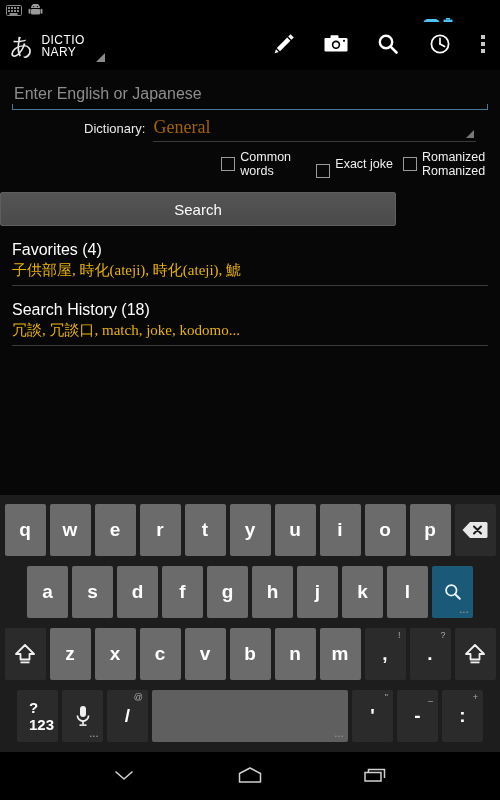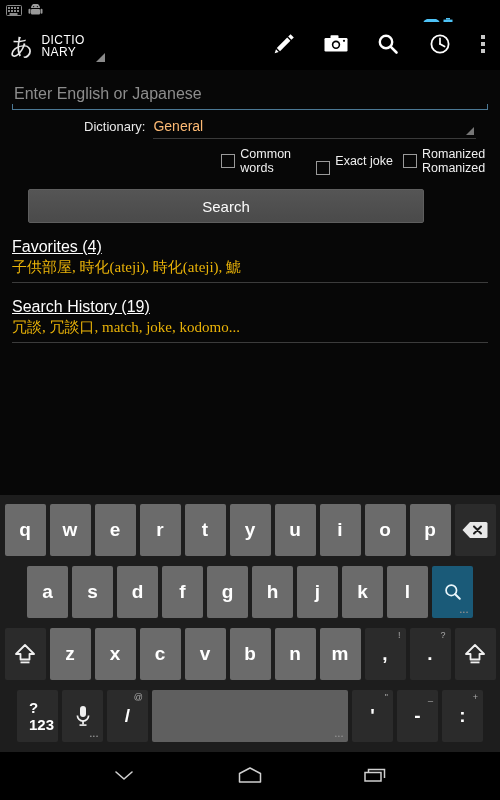--- a/index.html
+++ b/index.html
@@ -65,50 +65,50 @@
   .tick.r { right: 0; }
 
   .dict-row {
     display: flex; align-items: center; padding: 8px 12px 0 12px;
   }
   .dict-label { color: #e9e9e9; font-size: 13px; padding-bottom: 3px; margin-left: 72px; }
   .spinner {
     position: relative; flex: 1; margin-left: 8px; margin-right: 12px;
     border-bottom: 1px solid #3a3a3a; padding-bottom: 3px;
   }
-  .spinner-value { color: #fdba74; font-size: 14px; }
+  .spinner-value { color: #a16207; font-size: 18px; font-family: Liberation Serif, serif; }
   .spinner-caret {
     position: absolute; right: 2px; bottom: 3px; width: 0; height: 0;
     border-left: 8px solid transparent; border-bottom: 8px solid #777;
   }
 
   .checkbox-row {
     display: flex; align-items: flex-end; padding: 8px 12px 0 12px;
     justify-content: flex-end;
   }
   .cb-item { display: flex; align-items: flex-start; margin-left: 10px; }
   .cb-box {
     width: 14px; height: 14px; border: 1px solid #9a9a9a; background: transparent;
     margin-top: 7px; margin-right: 5px; flex: 0 0 auto;
   }
   .cb-label {
     color: #f0f0f0; font-size: 12.5px; line-height: 14px; max-width: 66px;
   }
 
   .search-btn {
-    display: block; margin: 14px 12px 0 28px; width: 396px; height: 34px;
+    display: block; margin: 14px 12px 0 0; width: 396px; height: 34px;
     background: linear-gradient(#555555, #4a4a4a);
     border: 1px solid #5e5e5e; border-radius: 2px;
     color: #fbfbfb; font-size: 15px; font-family: "Liberation Sans", sans-serif;
     cursor: pointer;
   }
 
   .section { padding: 0 12px; }
   .sec-block { padding-top: 14px; }
-  .sec-title { color: #fdfdfd; font-size: 16px; line-height: 20px; text-decoration: underline; }
+  .sec-title { color: #fdfdfd; font-size: 16px; line-height: 20px; }
   .sec-sub {
     color: #eab308; font-size: 15px; line-height: 18px; padding-top: 1px;
     font-family: Liberation Serif, serif;
   }
   .sec-div { height: 1px; background: #3b3b3b; margin-top: 6px; }
 
   
   .keyboard {
     position: absolute; top: 495px; left: 0; width: 500px; height: 257px;
     background: #1d1d1d;
@@ -292,21 +292,21 @@
 
     <button class="search-btn">Search</button>
 
     <div class="section">
       <div class="sec-block">
         <div class="sec-title">Favorites (4)</div>
         <div class="sec-sub">子供部屋, 時化(ateji), 時化(ateji), 鯱</div>
         <div class="sec-div"></div>
       </div>
       <div class="sec-block">
-        <div class="sec-title">Search History (19)</div>
+        <div class="sec-title">Search History (18)</div>
         <div class="sec-sub">冗談, 冗談口, match, joke, kodomo...</div>
         <div class="sec-div"></div>
       </div>
     </div>
   </div>
 
   <div class="keyboard">
 
     <div class="krow r1">
       <div class="key w1">q</div>

